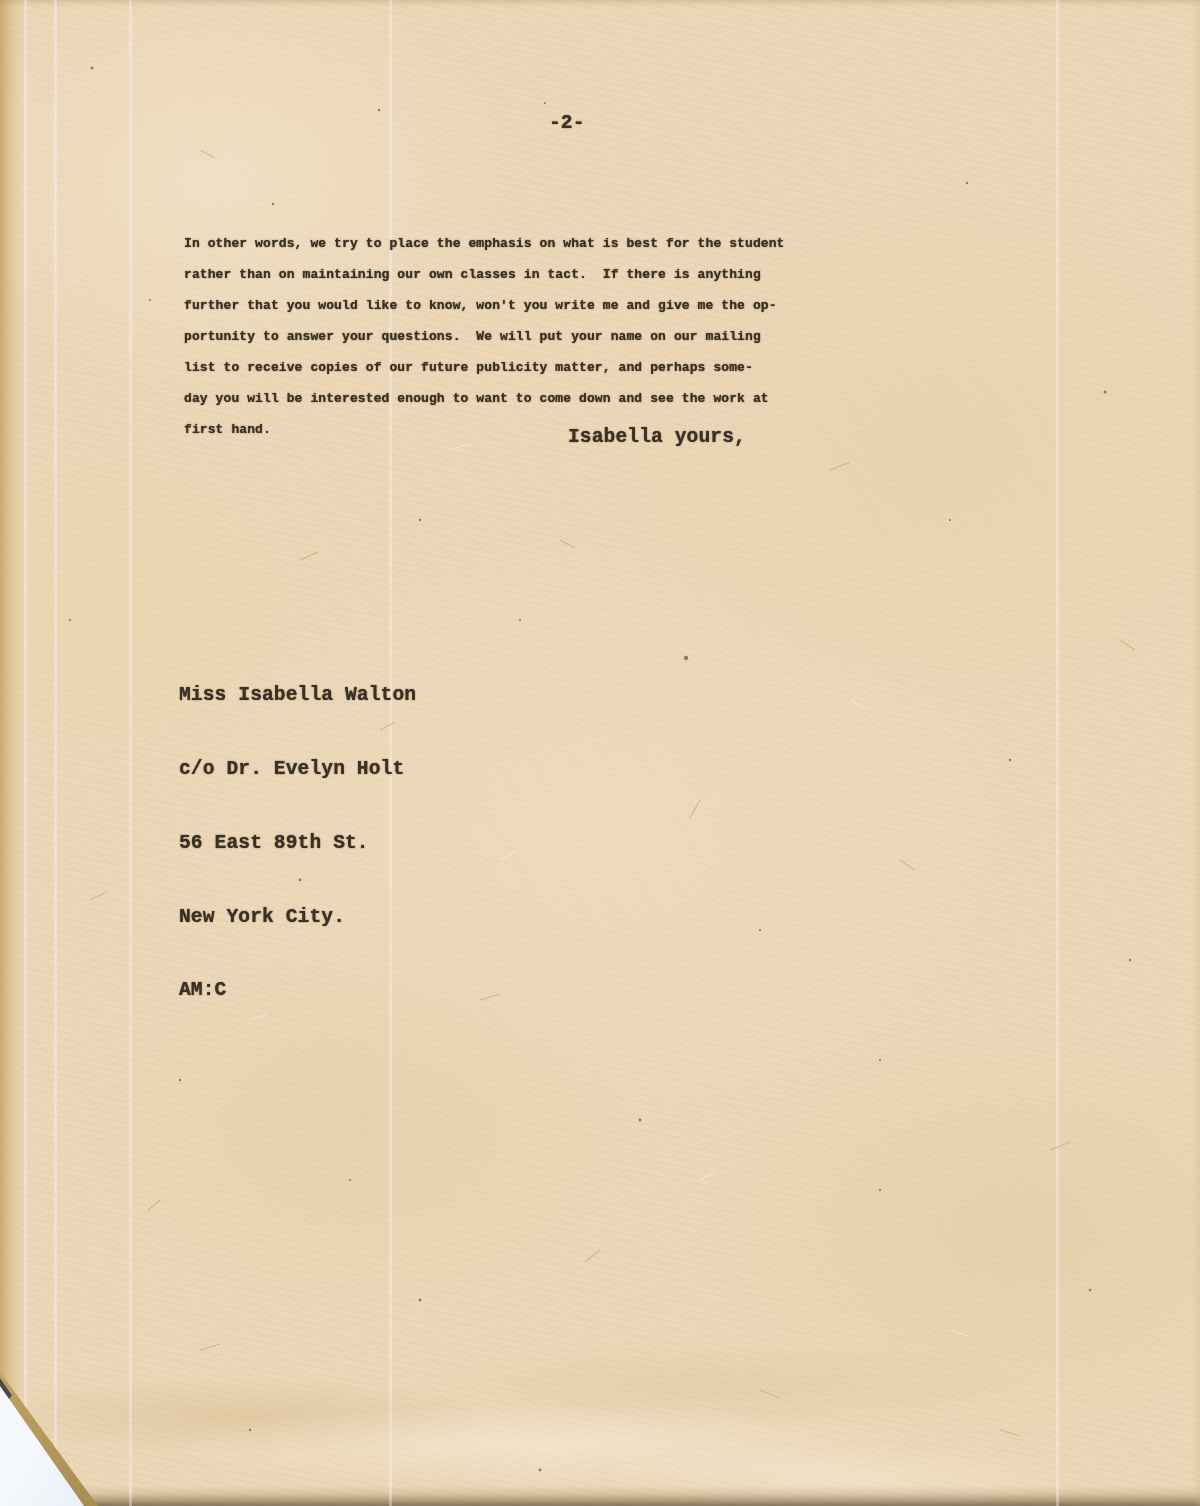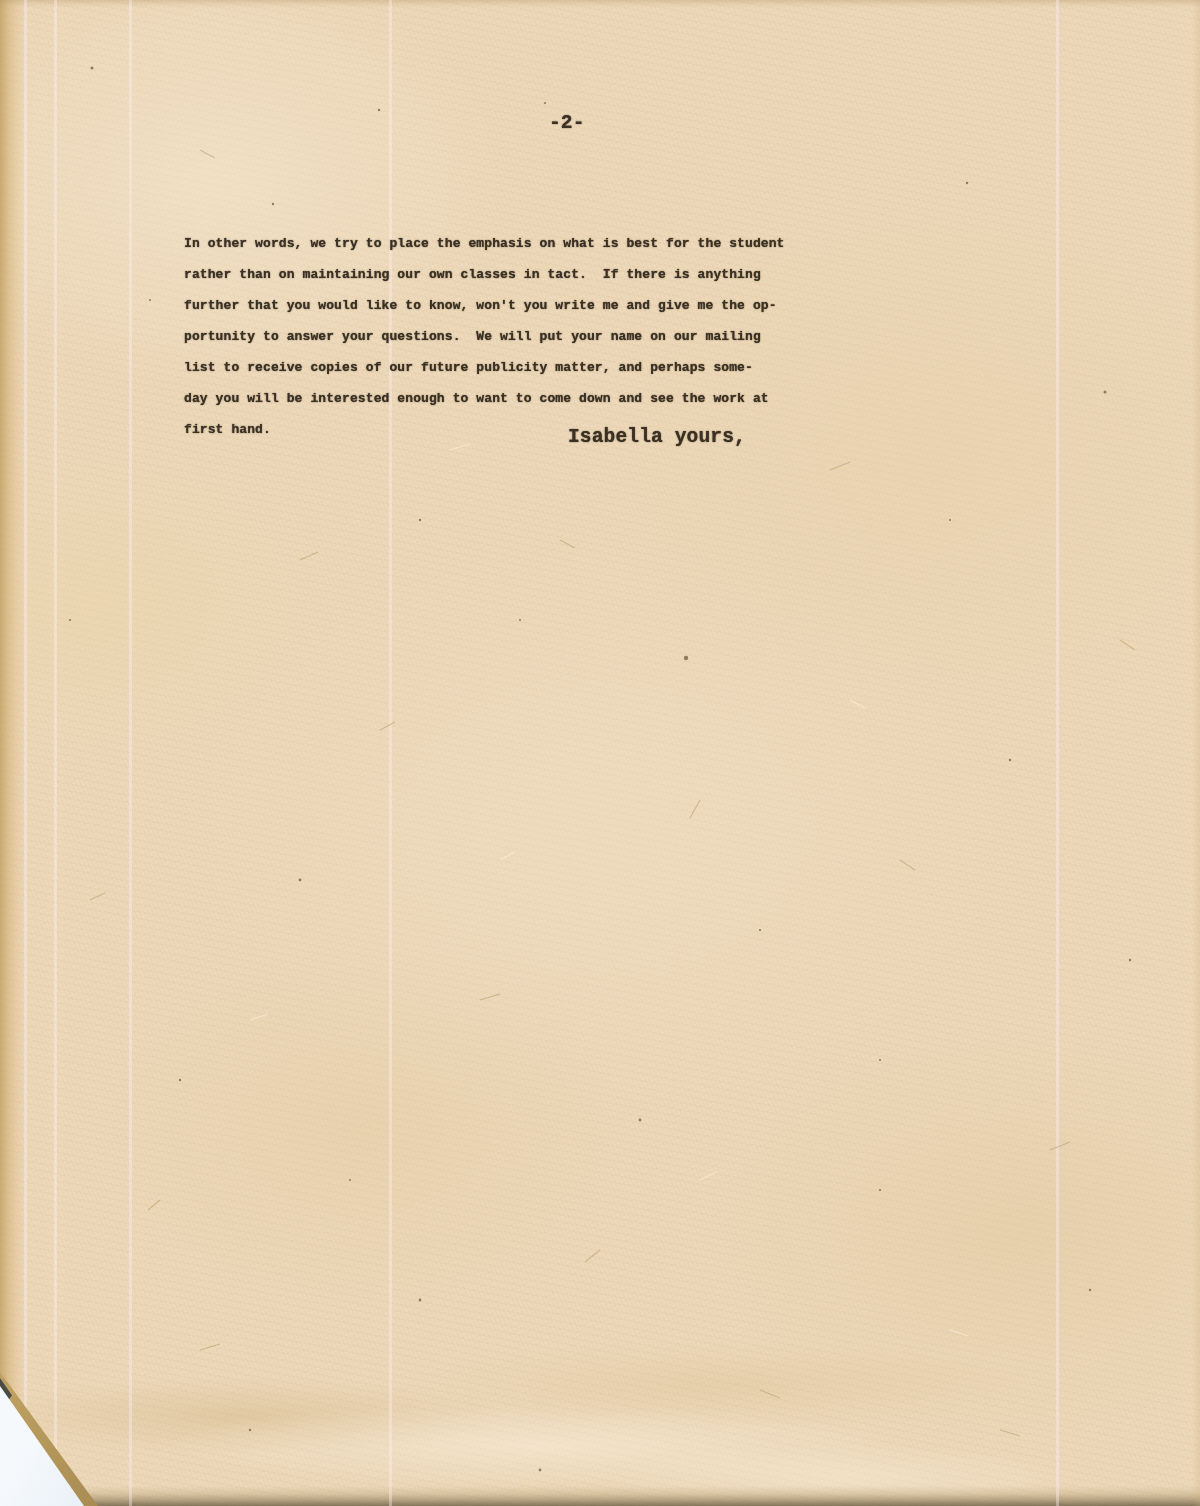--- a/index.html
+++ b/index.html
@@ -193,18 +193,25 @@
   <div class="typed letter-body">In other words, we try to place the emphasis on what is best for the student
 rather than on maintaining our own classes in tact.  If there is anything
 further that you would like to know, won't you write me and give me the op-
 portunity to answer your questions.  We will put your name on our mailing
 list to receive copies of our future publicity matter, and perhaps some-
 day you will be interested enough to want to come down and see the work at
 first hand.</div>
 
   <div class="typed letter-closing">Isabella yours,</div>
 
+  <div class="typed address-block">
+    <div>Miss Isabella Walton</div>
+    <div>c/o Dr. Evelyn Holt</div>
+    <div>56 East 89th St.</div>
+    <div>New York City.</div>
+    <div>AM:C</div>
+  </div>
 
   <div class="corner-rim"></div>
   <div class="corner-dark-sliver"></div>
   <div class="corner-curl"></div>
 
 </div>
 
 </body></html>

